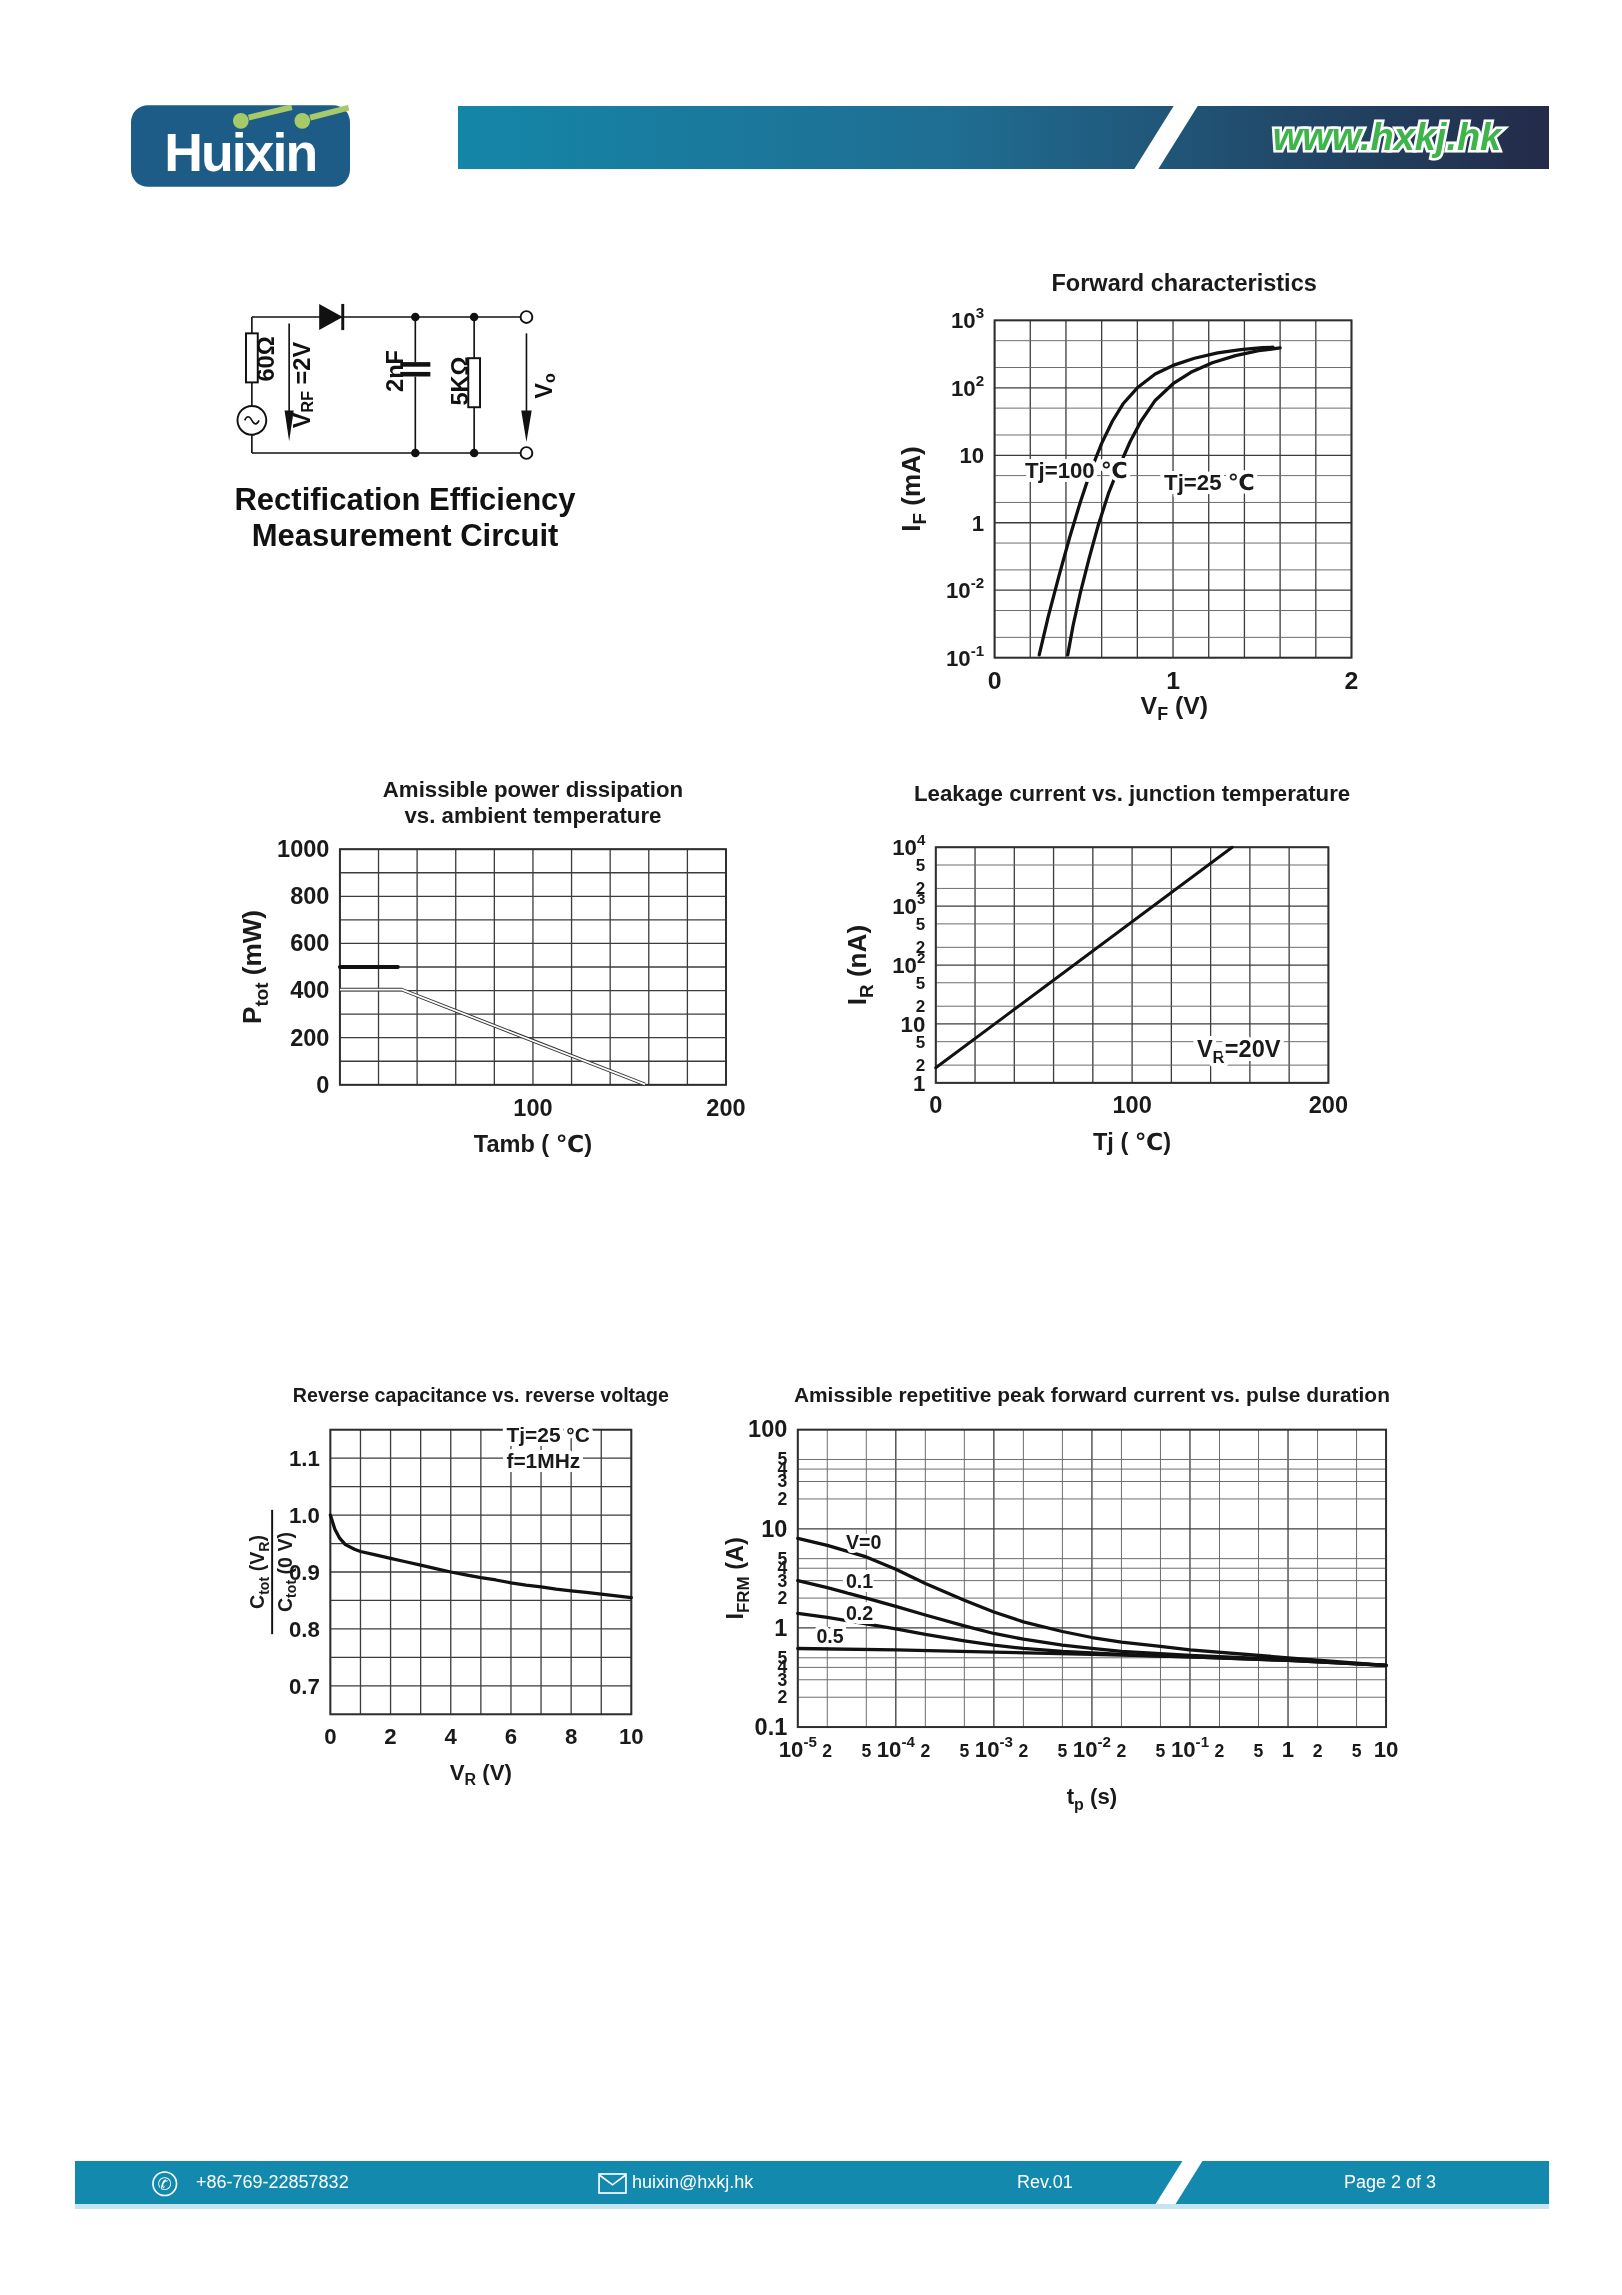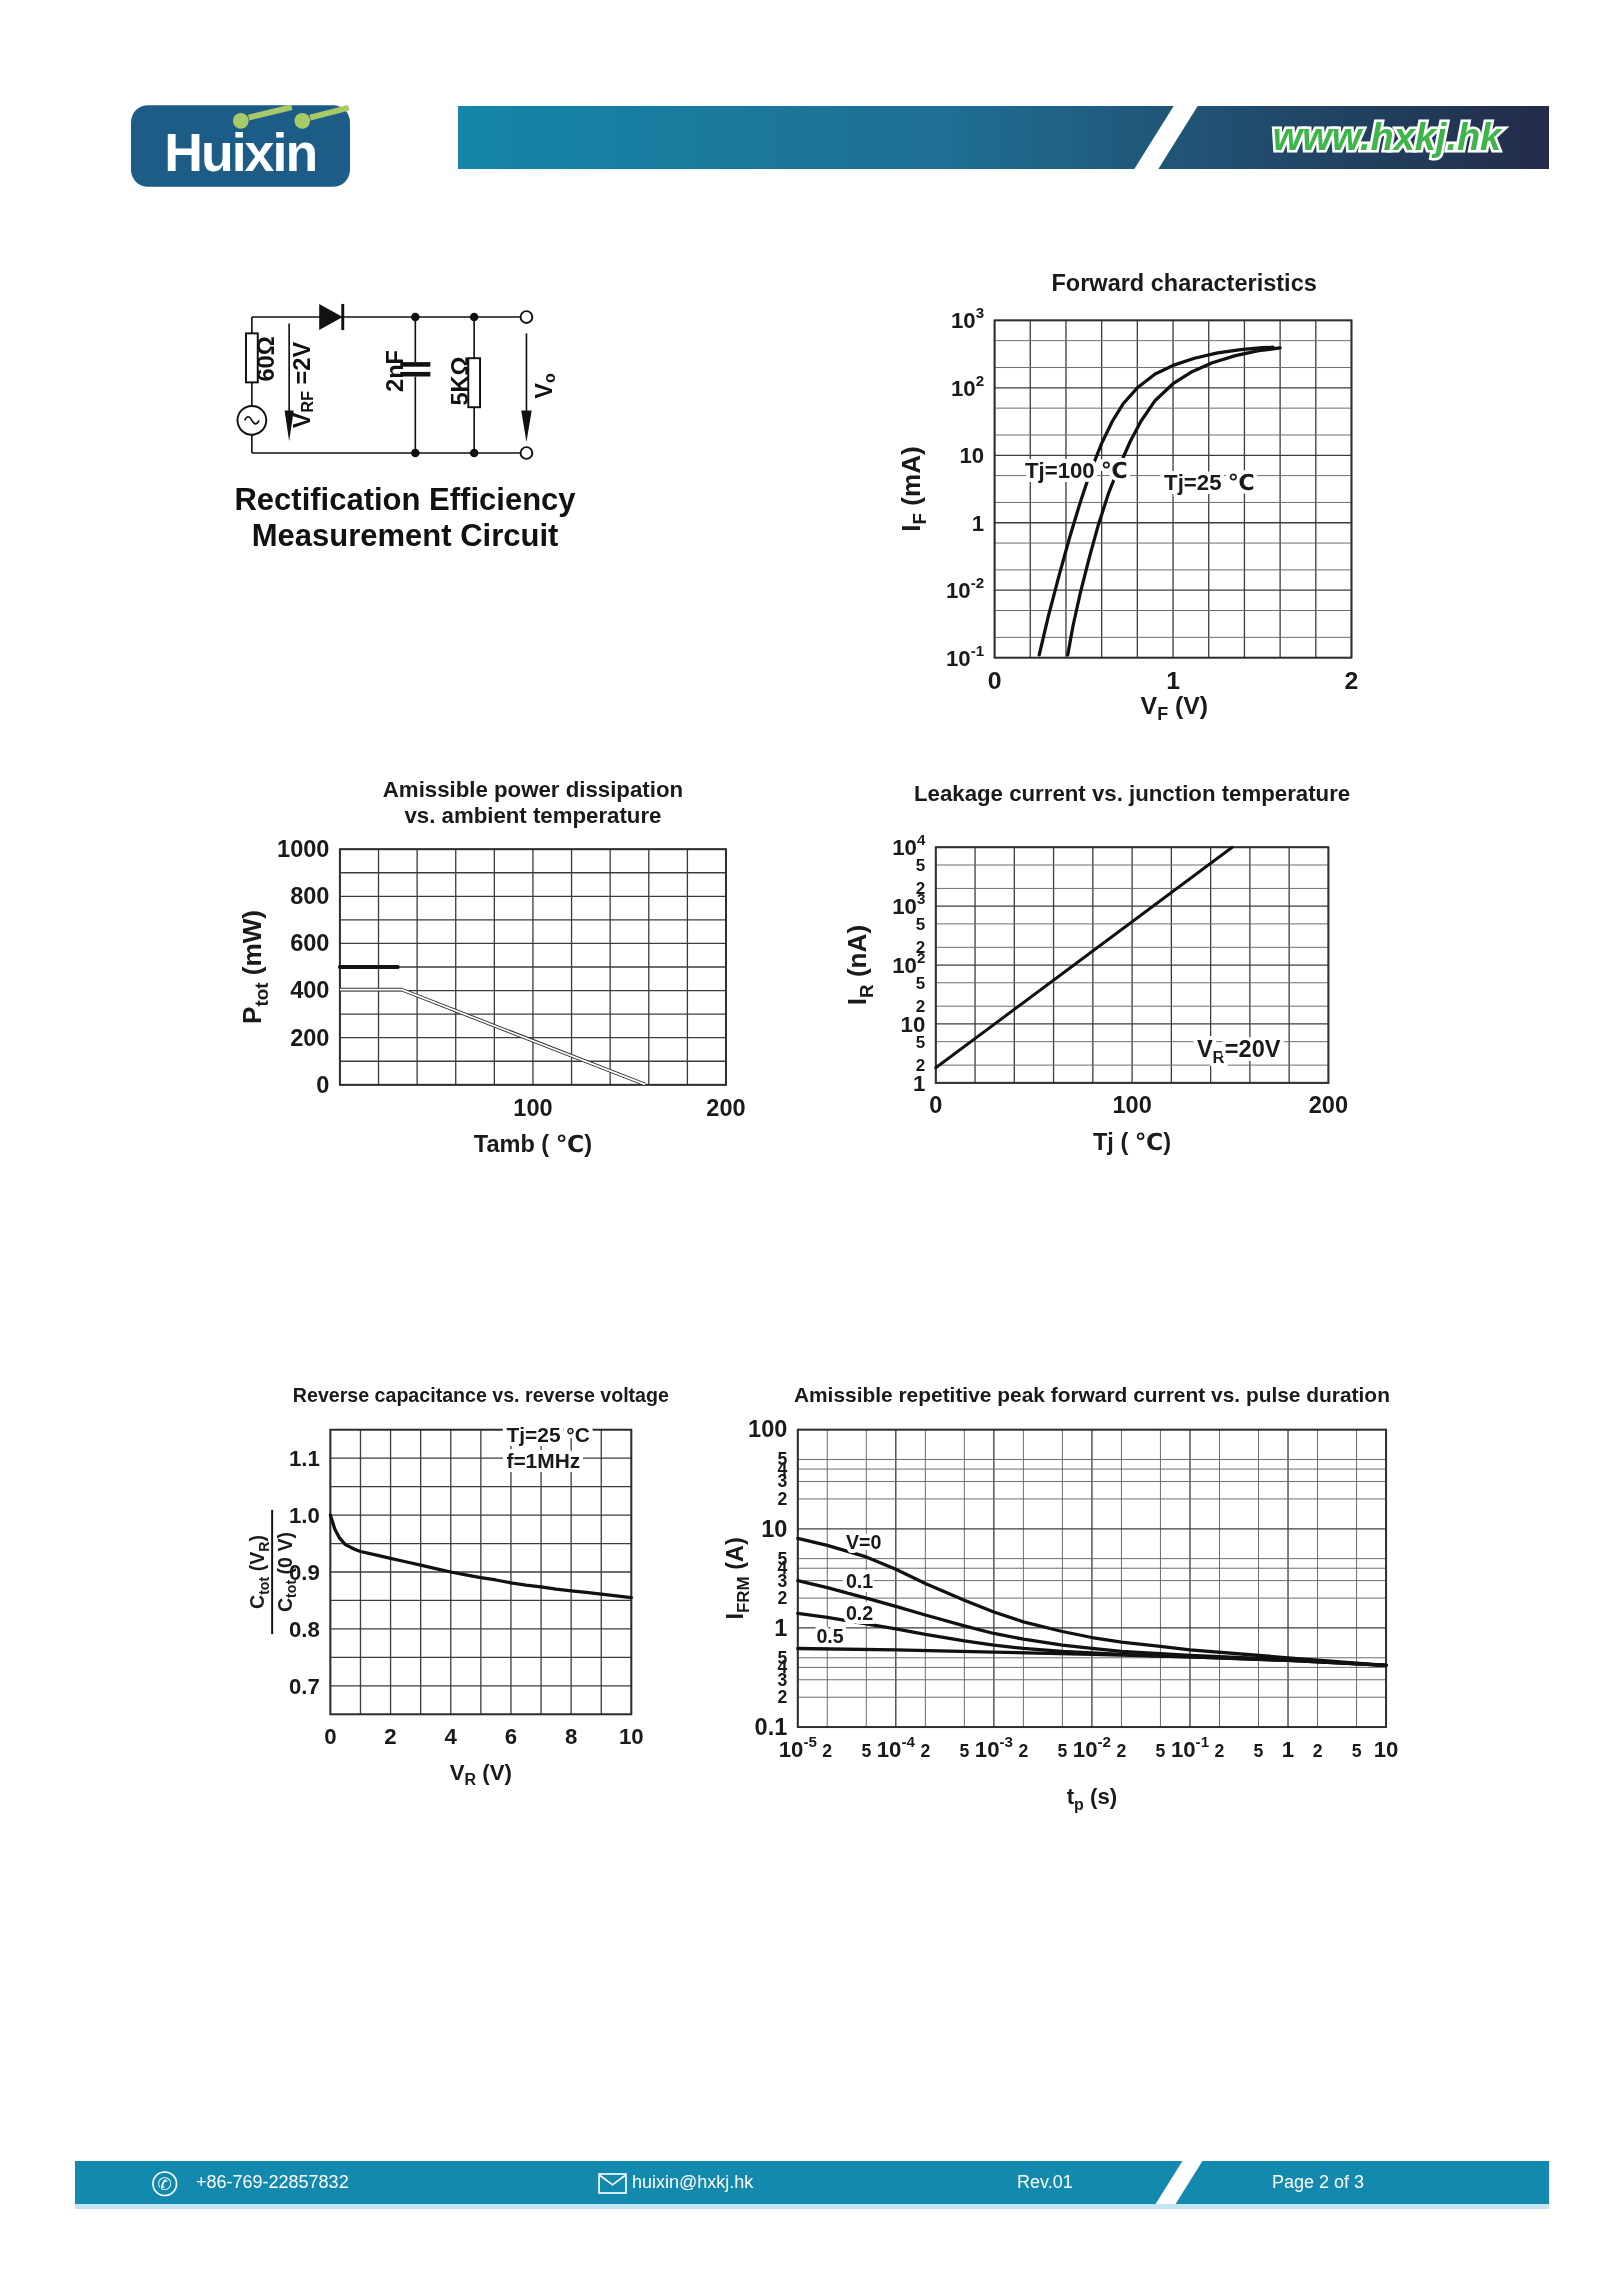--- a/index.html
+++ b/index.html
@@ -362,18 +362,18 @@
       <text x="21" y="30" text-anchor="middle" font-size="26" fill="#ffffff">✆</text>
     </svg>
     <span class="footer-text" style="left:121px;">+86-769-22857832</span>
     <svg class="abs" style="left:523px;top:11.8px;" width="29" height="21" viewBox="0 0 44 32">
       <rect x="1.5" y="1.5" width="41" height="29" fill="none" stroke="#ffffff" stroke-width="2.5"></rect>
       <path d="M 2 3 L 22 18 L 42 3" fill="none" stroke="#ffffff" stroke-width="2.5"></path>
     </svg>
     <span class="footer-text" style="left:557px;">huixin@hxkj.hk</span>
     <span class="footer-text" style="left:942px;">Rev.01</span>
     <div id="footer-slash"></div>
-    <span class="footer-text" style="left:1197px;width:236px;">Page 2 of 3</span>
+    <span class="footer-text" style="left:1197px;width:236px;text-align:center;">Page 2 of 3</span>
   </div>
   <div id="footer-strip"></div>
 
 </div>
 
 
 </body></html>

